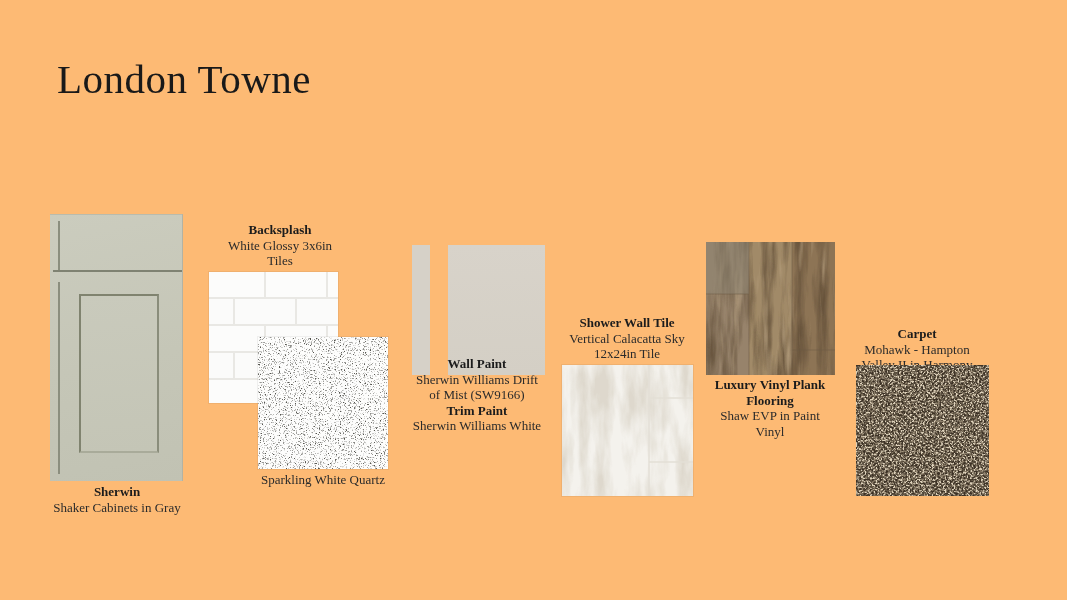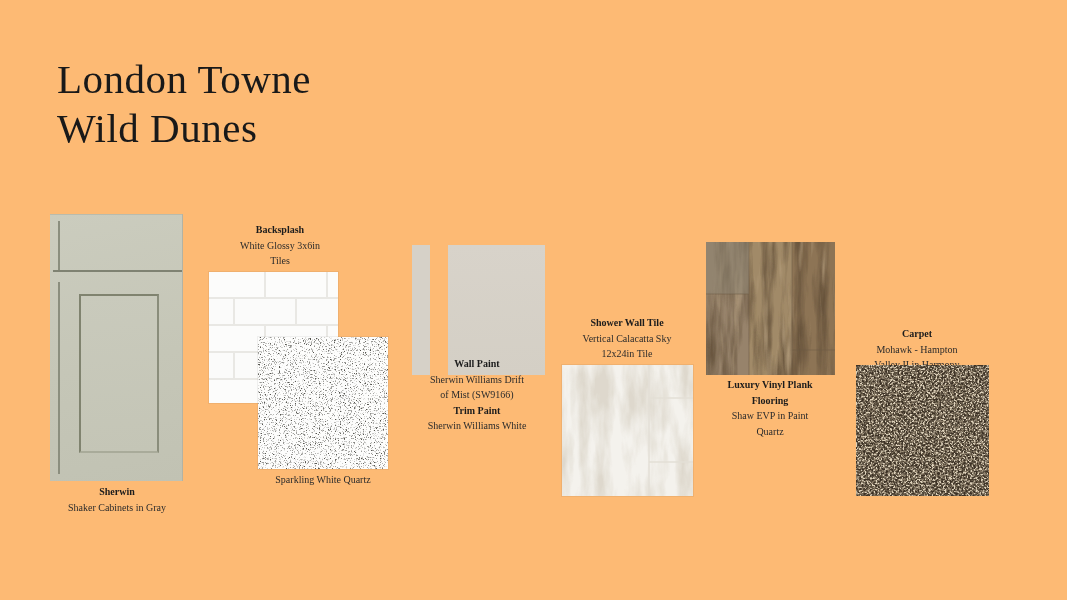--- a/index.html
+++ b/index.html
@@ -11,21 +11,21 @@
   }
   
   .title{
     position:absolute; left:57px; top:55px;
     font-size:41px; line-height:49px; font-weight:400;
     letter-spacing:0.5px; color:#191919;
   }
   
   .caption{
     position:absolute; text-align:center;
-    font-size:10px; line-height:15.5px; color:#2b2b2b;
+    font-size:13px; line-height:15.5px; color:#2b2b2b;
   }
   .caption .t{font-weight:bold; color:#1c1c1c;}
   #cap-cabinets   {left:32px;  top:484px; width:170px;}
   #cap-backsplash {left:205px; top:222px; width:150px;}
   #cap-countertops{left:240px; top:472px; width:166px;}
   #cap-paint      {left:397px; top:356px; width:160px;text-align:center;}
   #cap-shower     {left:548px; top:315px; width:158px;}
   #cap-lvp        {left:692px; top:377px; width:156px;}
   #cap-carpet     {left:839px; top:314px; width:156px;margin-top:12px;}
   
@@ -67,21 +67,20 @@
   #wall-swatch{background:linear-gradient(180deg,#d8d3ca 0%,#d4cfc5 100%);}
   .thin-border{box-shadow:0 0 0 1px rgba(0,0,0,0.05);}
 </style>
 </head>
 <body>
 
 <div class="board">
 
   <div class="title">
     <div>London Towne</div>
-    <div>Wild Dunes</div>
   </div>
 
   <div class="sample" id="cabinet">
     <div class="edge-v-top"></div>
     <div class="groove-h"></div>
     <div class="edge-v-bottom"></div>
     <div class="door-panel"></div>
   </div>
   <div class="caption" id="cap-cabinets">
     <div class="t">Sherwin</div>
@@ -189,21 +188,21 @@
         <line x1="86" y1="0" x2="86" y2="133"></line>
         <line x1="0" y1="52" x2="43" y2="52"></line>
         <line x1="86" y1="108" x2="129" y2="108"></line>
       </g>
     </svg>
   </div>
   <div class="caption" id="cap-lvp">
     <div class="t">Luxury Vinyl Plank</div>
     <div class="t">Flooring</div>
     <div>Shaw EVP in Paint</div>
-    <div>Quartz</div>
+    <div>Vinyl</div>
   </div>
 
   <div class="caption" id="cap-carpet">
     <div class="t">Carpet</div>
     <div>Mohawk - Hampton</div>
     <div>Valley II in Harmony</div>
   </div>
   <div class="sample" id="carpet">
     <svg width="133" height="131" viewBox="0 0 133 131">
       <defs>

